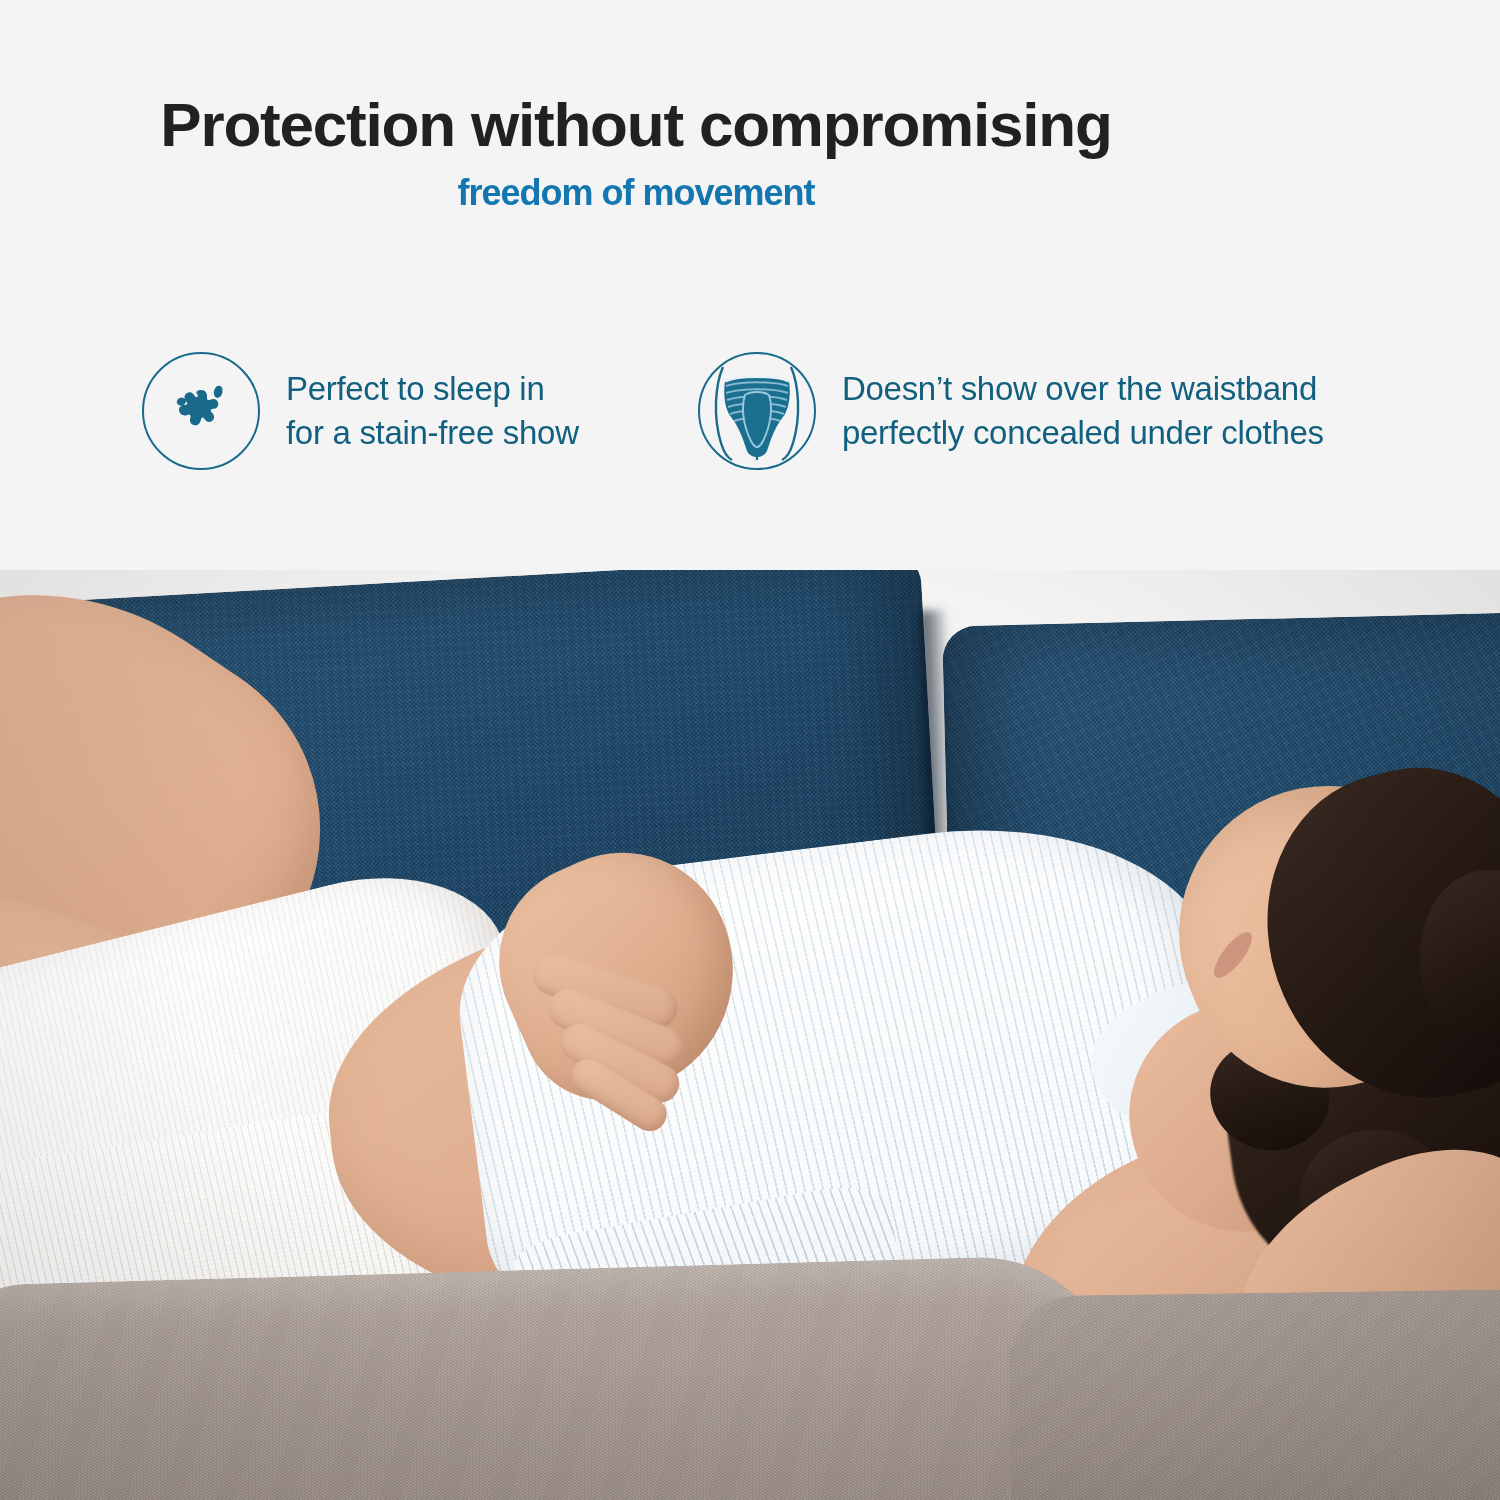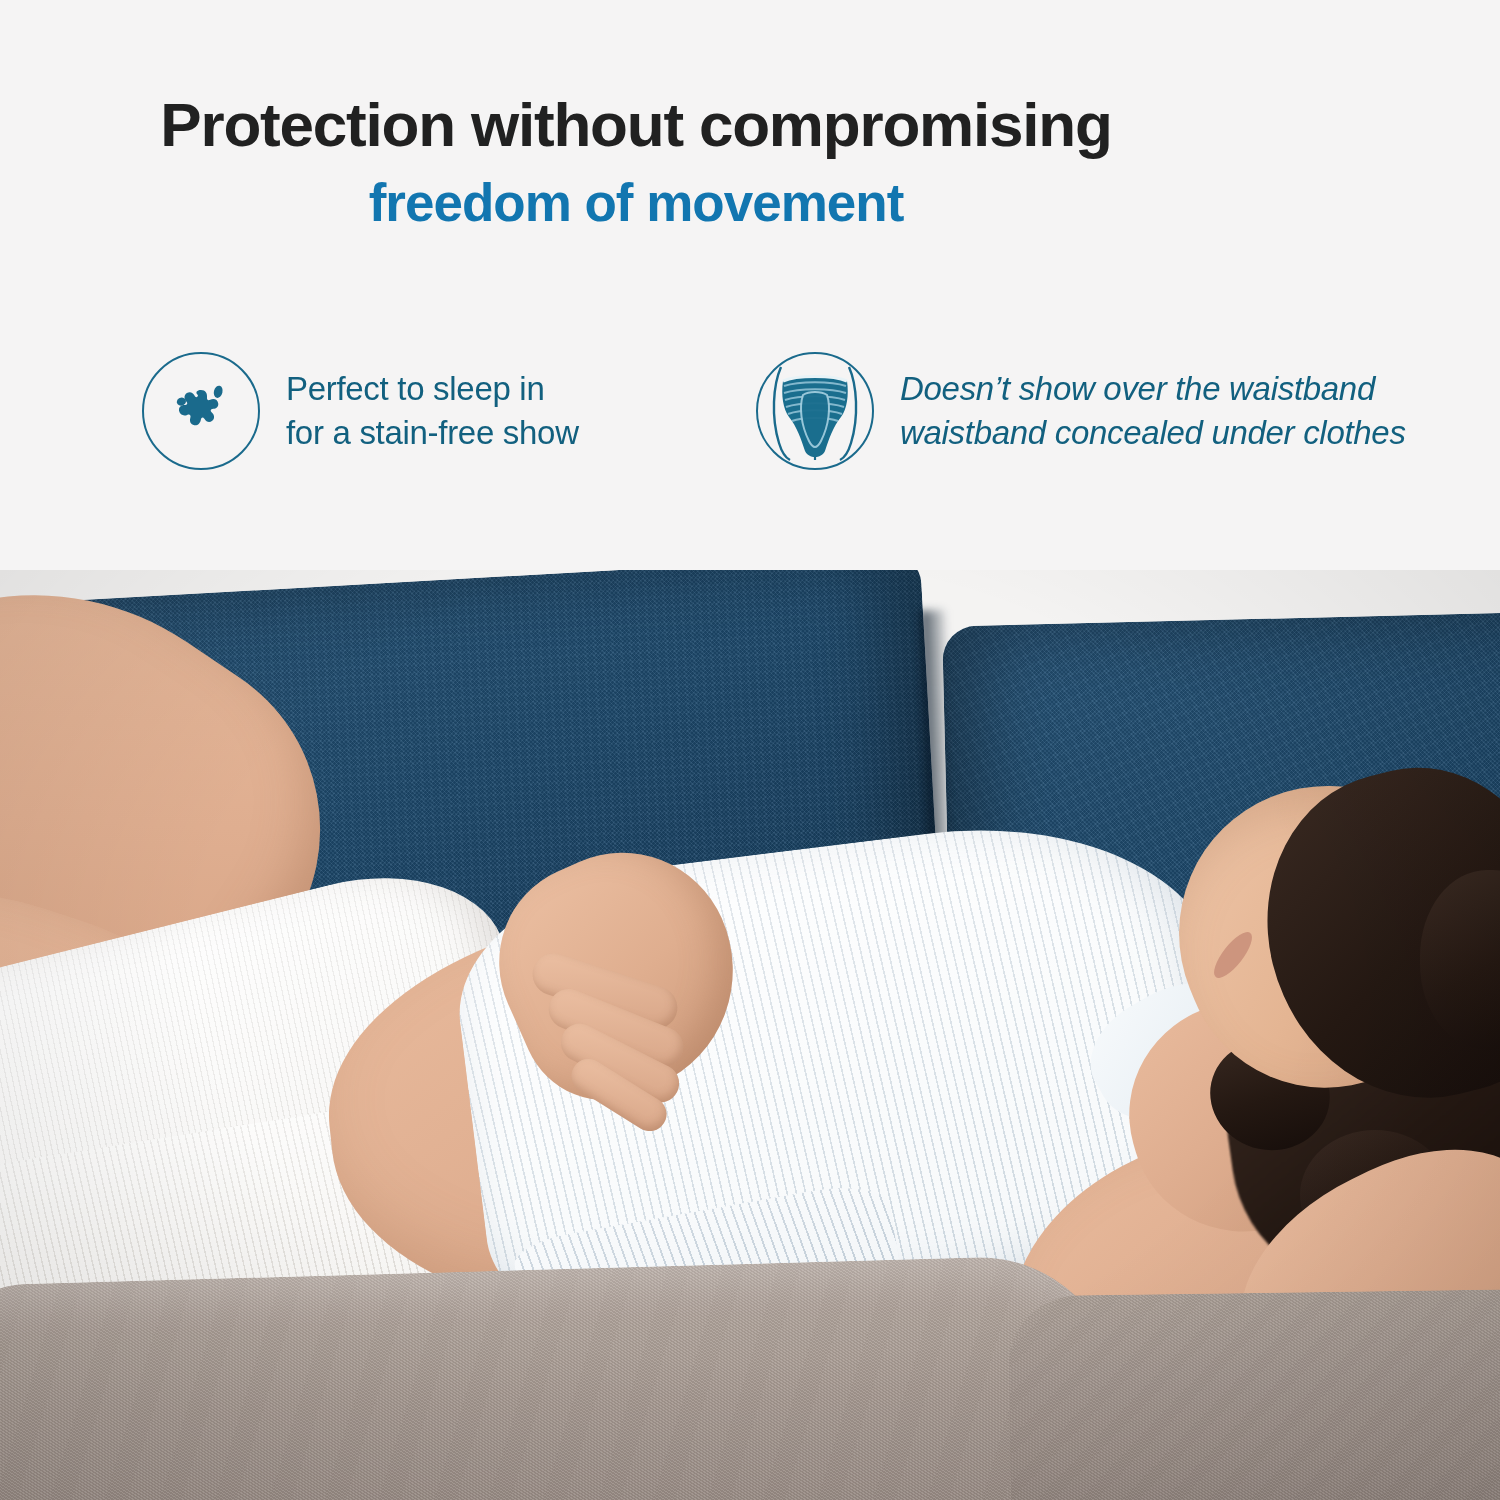--- a/index.html
+++ b/index.html
@@ -40,21 +40,21 @@
     display: block;
     font-size: 62px;
     font-weight: bold;
     letter-spacing: -1.2px;
     color: #212121;
     line-height: 1.08;
     white-space: nowrap;
   }
   .headline-line2 {
     display: block;
-    font-size: 53px;
+    font-size: 36px;
     font-weight: bold;
     letter-spacing: -1px;
     color: #1276b0;
     line-height: 1.12;
     margin-top: 14px;
     white-space: nowrap;
   }
 
   
   .features {
@@ -63,21 +63,21 @@
     width: 1276px;
     height: 140px;
   }
   .feature {
     position: absolute;
     display: flex;
     align-items: center;
     gap: 26px;
   }
   .feature-1 { left: 142px; top: 0; }
-  .feature-2 { left: 756px; top: 0; font-style: italic; }
+  .feature-2 { left: 698px; top: 0; }
 
   .feature-icon {
     width: 118px;
     height: 118px;
     flex: 0 0 118px;
     border-radius: 50%;
     border: 2.5px solid #1a6a8c;
     box-sizing: border-box;
     display: flex;
     align-items: center;
@@ -479,21 +479,21 @@
             <path d="M36 36 C42 32 54 32 60 36
                      C64 48 62 66 54 82
                      C50 90 46 90 42 82
                      C34 66 32 48 36 36 Z" fill="#1a6e8e" stroke="#9ecbdd" stroke-width="2" opacity="0.95"></path>
 
             <path d="M16 22 C30 16 66 16 80 22" fill="none" stroke="#e8f3f7" stroke-width="3"></path>
           </svg>
         </span>
         <span class="feature-text">
           <span class="ln">Doesn’t show over the waistband</span>
-          <span class="ln">waistband concealed under clothes</span>
+          <span class="ln">perfectly concealed under clothes</span>
         </span>
       </div>
 
     </div>
   </div>
 
   <div class="photo">
 
     <div class="cushion cushion-left"></div>
     <div class="cushion cushion-right"></div>

